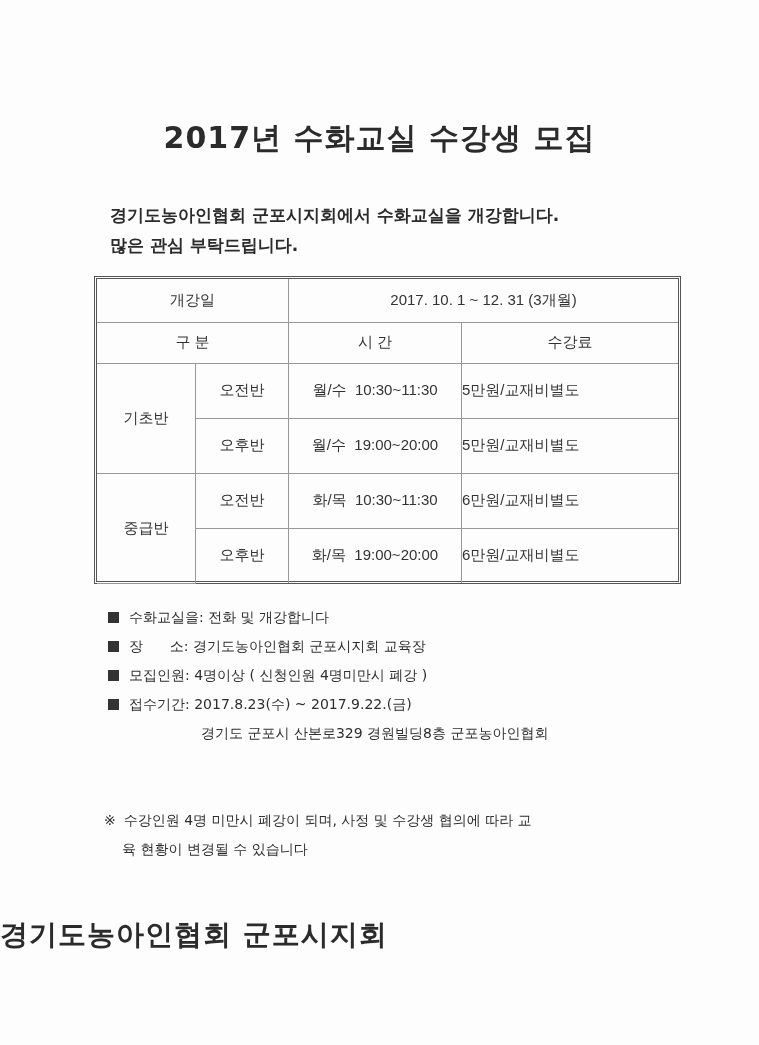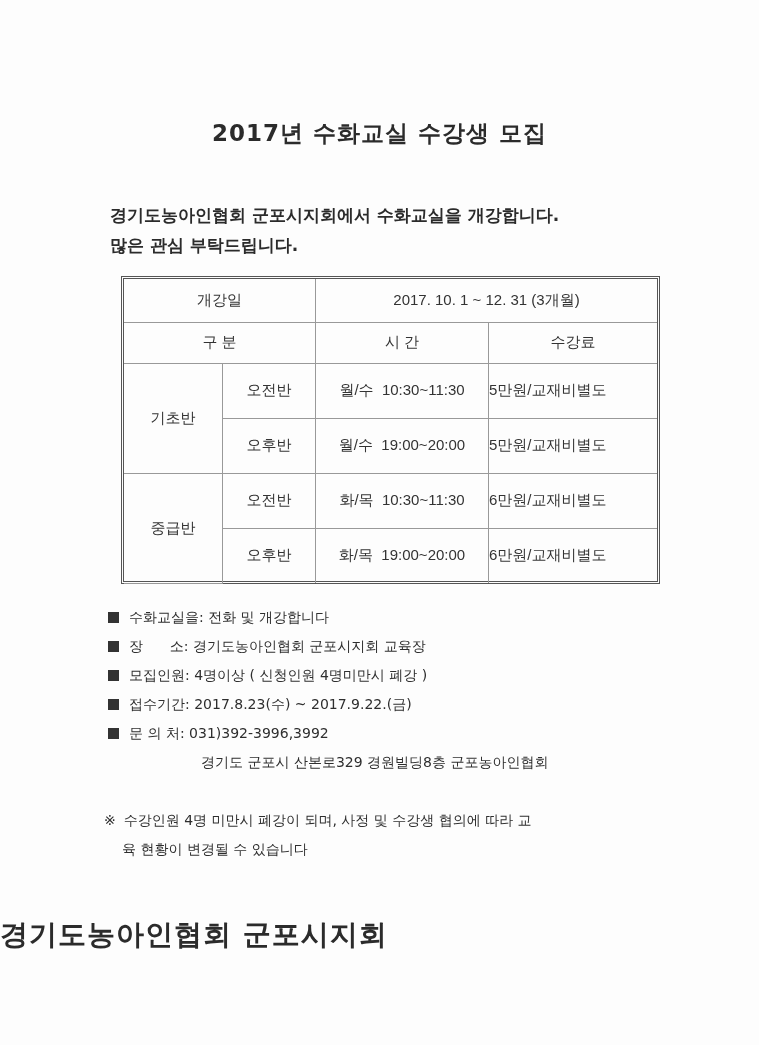--- a/index.html
+++ b/index.html
@@ -6,30 +6,30 @@
   body {
     width: 759px; height: 1045px;
     background: #fdfdfd;
     position: relative;
     overflow: hidden;
     font-family: "DejaVu Sans", "Liberation Sans", sans-serif;
     color: #2a2a2a;
   }
   .title {
     position: absolute; left: 0; top: 118px; width: 759px;
-    text-align: center; font-size: 23px; font-weight: bold;
+    text-align: center; font-size: 30px; font-weight: bold;
     letter-spacing: 1px; color: #2b2b2b;
   }
   .intro {
     position: absolute; left: 110px; top: 200px;
     font-size: 17px; font-weight: bold; line-height: 30px; color: #2b2b2b;
   }
   .tbl-wrap {
-    position: absolute; left: 121px; top: 276px;
-    width: 539px; height: 308px;
+    position: absolute; left: 94px; top: 276px;
+    width: 587px; height: 308px;
     border: 3px double #555;
     box-sizing: border-box;
   }
   table {
     border-collapse: collapse; width: 100%; height: 100%;
     font-family: "Liberation Sans", "DejaVu Sans", sans-serif;
     font-size: 15px; color: #333;
   }
   td {
     border: 1px solid #999;
@@ -111,21 +111,20 @@
     </tr>
   </tbody>
     </table>
 </div>
 
 <div class="info">
   <div class="info-row"><span class="sq"></span><span>수화교실을</span>: <span>전화 및 개강합니다</span></div>
   <div class="info-row"><span class="sq"></span><span>장      소</span>: <span>경기도농아인협회 군포시지회 교육장</span></div>
   <div class="info-row"><span class="sq"></span><span>모집인원</span>: <span>4명이상 ( 신청인원 4명미만시 폐강 )</span></div>
   <div class="info-row"><span class="sq"></span><span>접수기간</span>: <span>2017.8.23(수) ~ 2017.9.22.(금)</span></div>
-  <div class="info-row"><span class="sq"></span><span>문 의 처</span>: <span>031)392-3996,3992</span></div>
   <div class="info-row addr">경기도 군포시 산본로329 경원빌딩8층 군포농아인협회</div>
 </div>
 
 <div class="note">
   <div><span class="note-mark">※</span><span>수강인원 4명 미만시 폐강이 되며, 사정 및 수강생 협의에 따라 교</span></div>
   <div class="note-line2">육 현황이 변경될 수 있습니다</div>
 </div>
 
 <div class="footer">경기도농아인협회 군포시지회</div>
 

